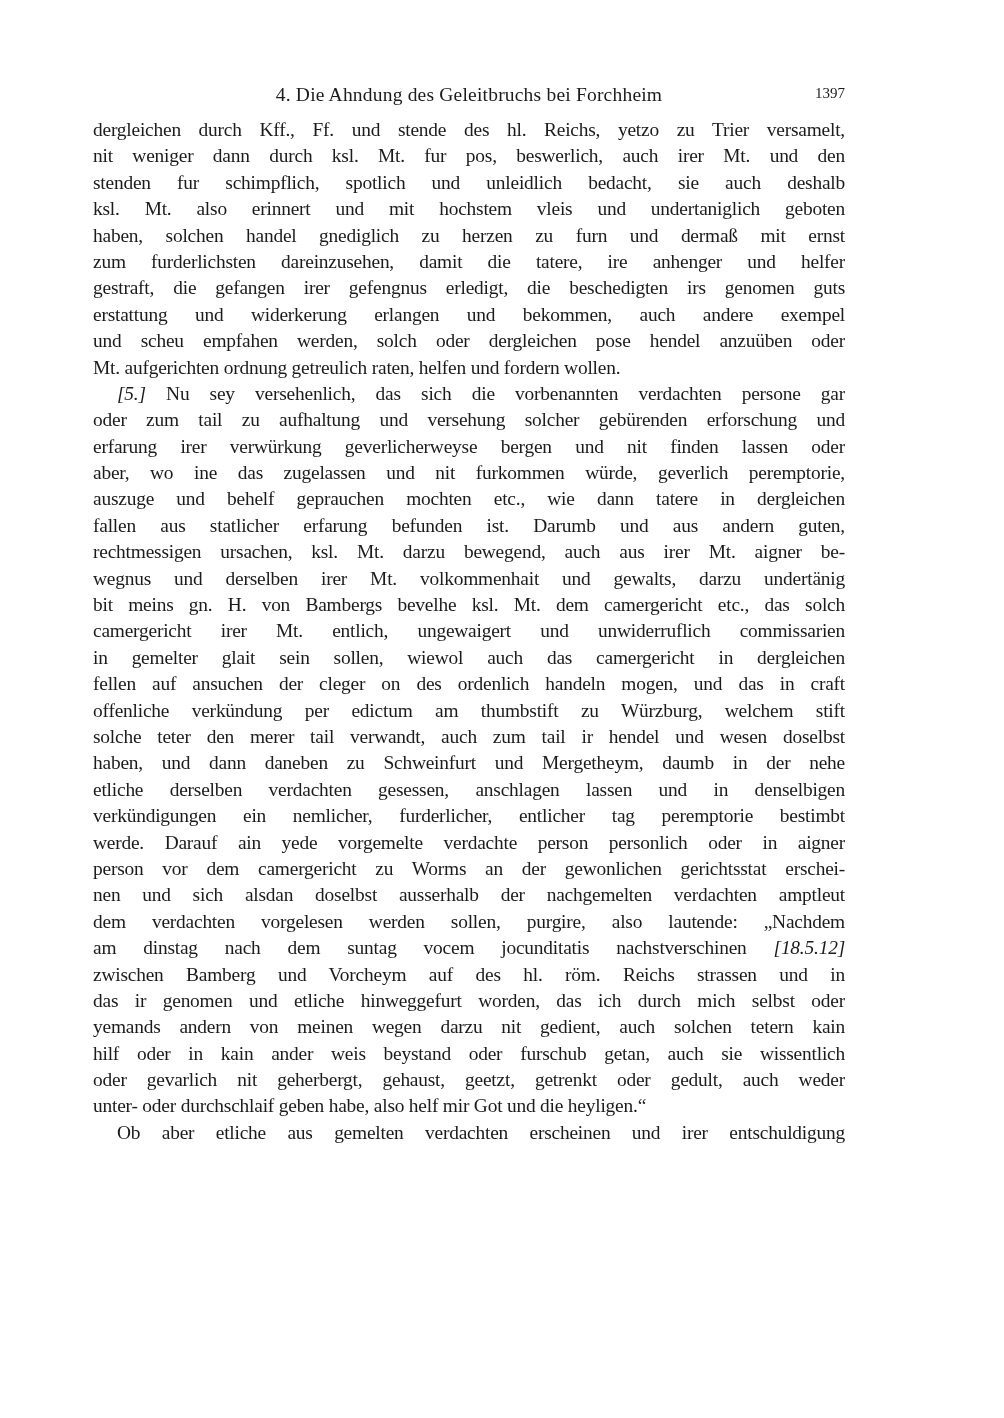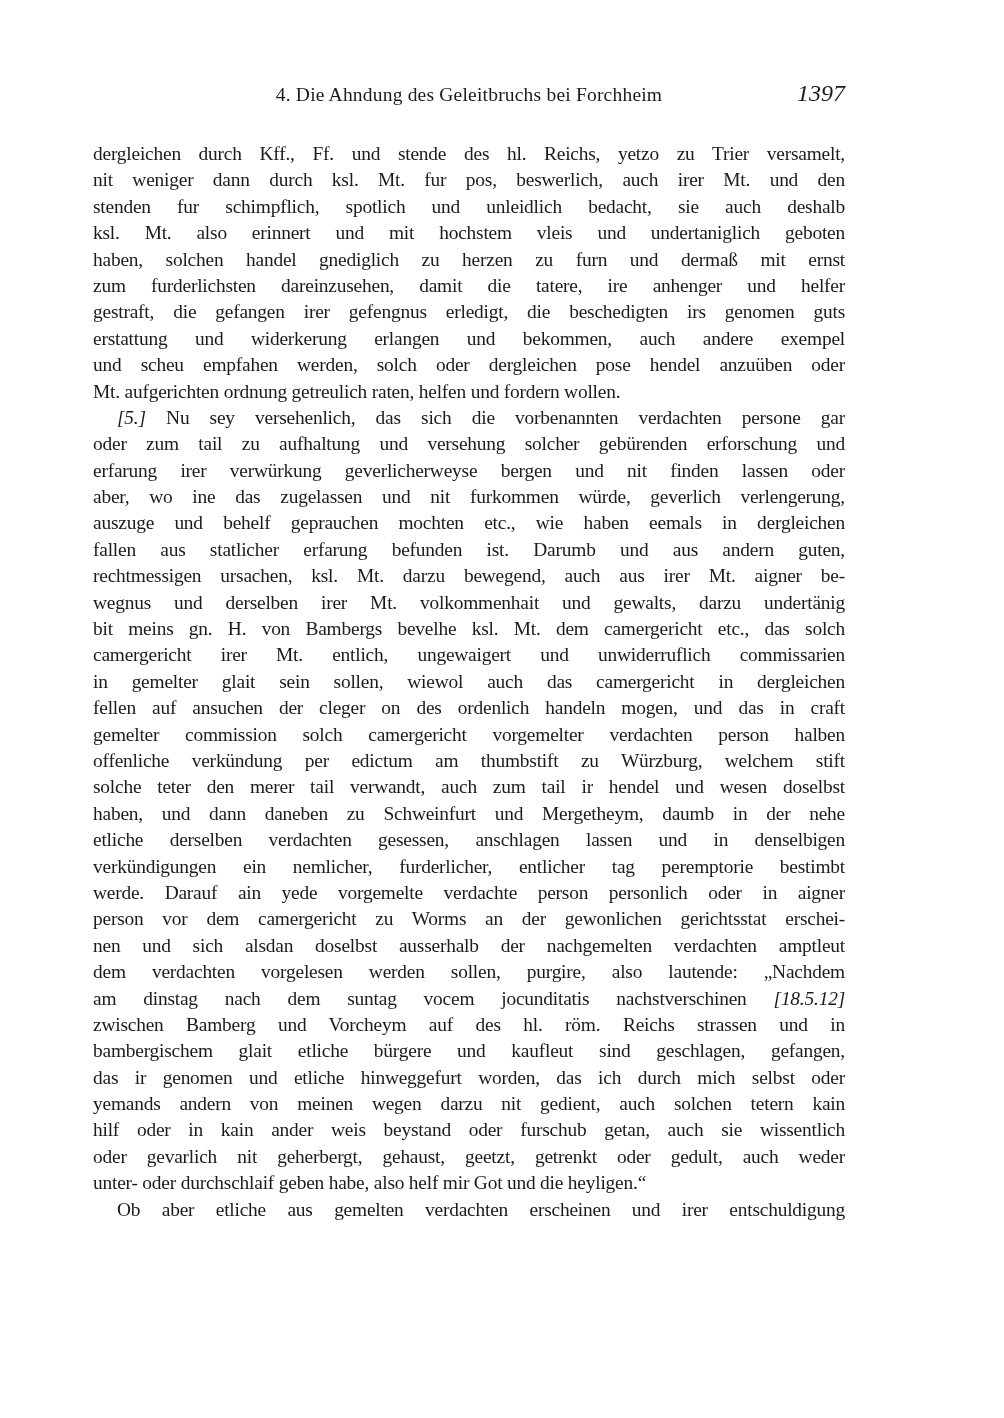--- a/index.html
+++ b/index.html
@@ -22,26 +22,25 @@
     position: relative;
     height: 24px;
     font-size: 19.5px;
     line-height: 24px;
   }
   .header-title { text-align: center; letter-spacing: 0.2px; }
   .page-number {
     position: absolute;
     right: 0;
     top: -2px;
-    font-size: 24px;
+    font-size: 15px;
     line-height: 24px;
-    font-style: italic;
   }
   .body-text {
-    margin-top: 34px;
+    margin-top: 10px;
     font-size: 19.4px;
     line-height: 26.4px;
     letter-spacing: -0.2px;
   }
   .line {
     text-align: justify;
     text-align-last: justify;
     text-justify: inter-word;
     height: 26.4px;
     overflow: hidden;
@@ -67,42 +66,40 @@
         <div class="line"><span>ksl. Mt. also erinnert und mit hochstem vleis und undertaniglich geboten</span></div>
         <div class="line"><span>haben, solchen handel gnediglich zu herzen zu furn und dermaß mit ernst</span></div>
         <div class="line"><span>zum furderlichsten dareinzusehen, damit die tatere, ire anhenger und helfer</span></div>
         <div class="line"><span>gestraft, die gefangen irer gefengnus erledigt, die beschedigten irs genomen guts</span></div>
         <div class="line"><span>erstattung und widerkerung erlangen und bekommen, auch andere exempel</span></div>
         <div class="line"><span>und scheu empfahen werden, solch oder dergleichen pose hendel anzuüben oder</span></div>
         <div class="line end"><span>Mt. aufgerichten ordnung getreulich raten, helfen und fordern wollen.</span></div>
         <div class="line indent"><span class="it">[5.] </span><span>Nu sey versehenlich, das sich die vorbenannten verdachten persone gar</span></div>
         <div class="line"><span>oder zum tail zu aufhaltung und versehung solcher gebürenden erforschung und</span></div>
         <div class="line"><span>erfarung irer verwürkung geverlicherweyse bergen und nit finden lassen oder</span></div>
-        <div class="line"><span>aber, wo ine das zugelassen und nit furkommen würde, geverlich verlengerung,</span></div>
-        <div class="line"><span>auszuge und behelf geprauchen mochten etc., wie haben eemals in dergleichen</span></div>
+        <div class="line"><span>aber, wo ine das zugelassen und nit furkommen würde, geverlich peremptorie,</span></div>
+        <div class="line"><span>auszuge und behelf geprauchen mochten etc., wie dann tatere in dergleichen</span></div>
         <div class="line"><span>fallen aus statlicher erfarung befunden ist. Darumb und aus andern guten,</span></div>
         <div class="line"><span>rechtmessigen ursachen, ksl. Mt. darzu bewegend, auch aus irer Mt. aigner be-</span></div>
         <div class="line"><span>wegnus und derselben irer Mt. volkommenhait und gewalts, darzu undertänig</span></div>
         <div class="line"><span>bit meins gn. H. von Bambergs bevelhe ksl. Mt. dem camergericht etc., das solch</span></div>
         <div class="line"><span>camergericht irer Mt. entlich, ungewaigert und unwiderruflich commissarien</span></div>
         <div class="line"><span>in gemelter glait sein sollen, wiewol auch das camergericht in dergleichen</span></div>
         <div class="line"><span>fellen auf ansuchen der cleger on des ordenlich handeln mogen, und das in craft</span></div>
-        <div class="line"><span>gemelter commission solch camergericht vorgemelter verdachten person halben</span></div>
         <div class="line"><span>offenliche verkündung per edictum am thumbstift zu Würzburg, welchem stift</span></div>
         <div class="line"><span>solche teter den merer tail verwandt, auch zum tail ir hendel und wesen doselbst</span></div>
         <div class="line"><span>haben, und dann daneben zu Schweinfurt und Mergetheym, daumb in der nehe</span></div>
         <div class="line"><span>etliche derselben verdachten gesessen, anschlagen lassen und in denselbigen</span></div>
         <div class="line"><span>verkündigungen ein nemlicher, furderlicher, entlicher tag peremptorie bestimbt</span></div>
         <div class="line"><span>werde. Darauf ain yede vorgemelte verdachte person personlich oder in aigner</span></div>
         <div class="line"><span>person vor dem camergericht zu Worms an der gewonlichen gerichtsstat erschei-</span></div>
         <div class="line"><span>nen und sich alsdan doselbst ausserhalb der nachgemelten verdachten amptleut</span></div>
         <div class="line"><span>dem verdachten vorgelesen werden sollen, purgire, also lautende: „Nachdem</span></div>
         <div class="line"><span>am dinstag nach dem suntag vocem jocunditatis nachstverschinen </span><span class="it">[18.5.12]</span></div>
         <div class="line"><span>zwischen Bamberg und Vorcheym auf des hl. röm. Reichs strassen und in</span></div>
-        <div class="line"><span>bambergischem glait etliche bürgere und kaufleut sind geschlagen, gefangen,</span></div>
         <div class="line"><span>das ir genomen und etliche hinweggefurt worden, das ich durch mich selbst oder</span></div>
         <div class="line"><span>yemands andern von meinen wegen darzu nit gedient, auch solchen tetern kain</span></div>
         <div class="line"><span>hilf oder in kain ander weis beystand oder furschub getan, auch sie wissentlich</span></div>
         <div class="line"><span>oder gevarlich nit geherbergt, gehaust, geetzt, getrenkt oder gedult, auch weder</span></div>
         <div class="line end"><span>unter- oder durchschlaif geben habe, also helf mir Got und die heyligen.“</span></div>
         <div class="line indent"><span>Ob aber etliche aus gemelten verdachten erscheinen und irer entschuldigung</span></div>
       </main>
   </div>
 </div>
 

